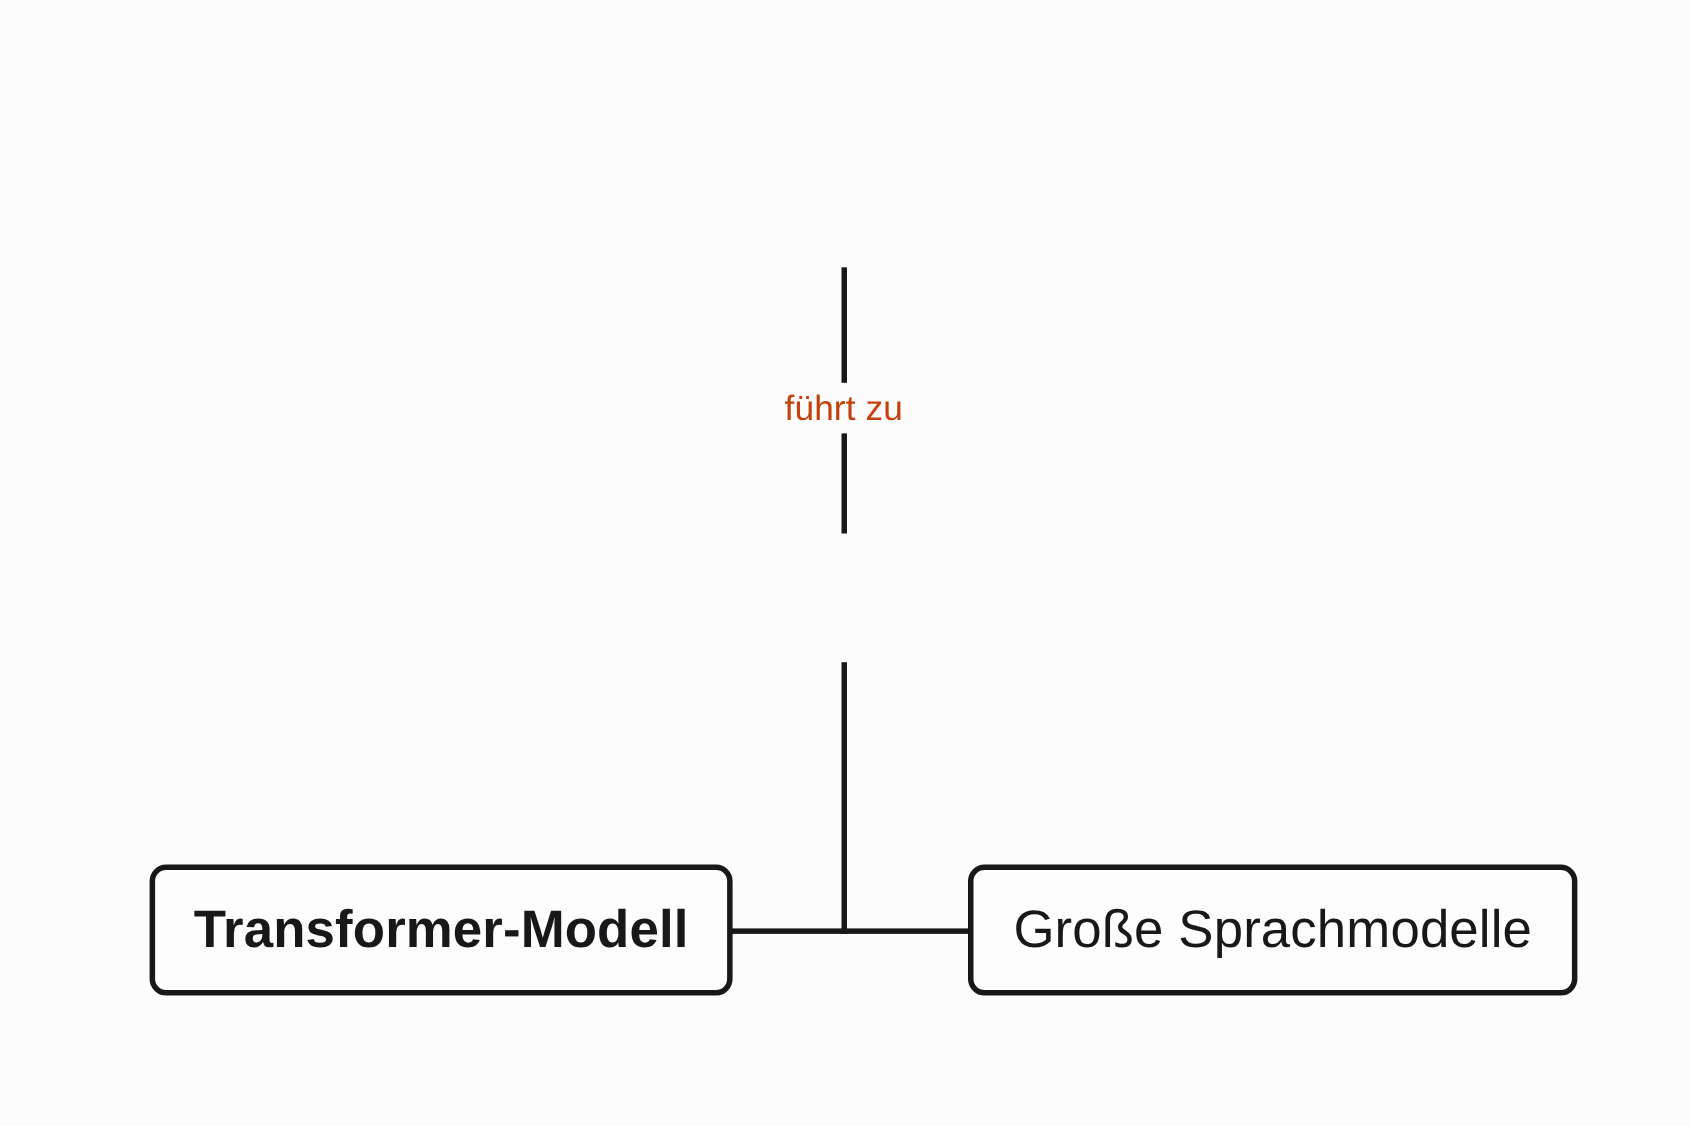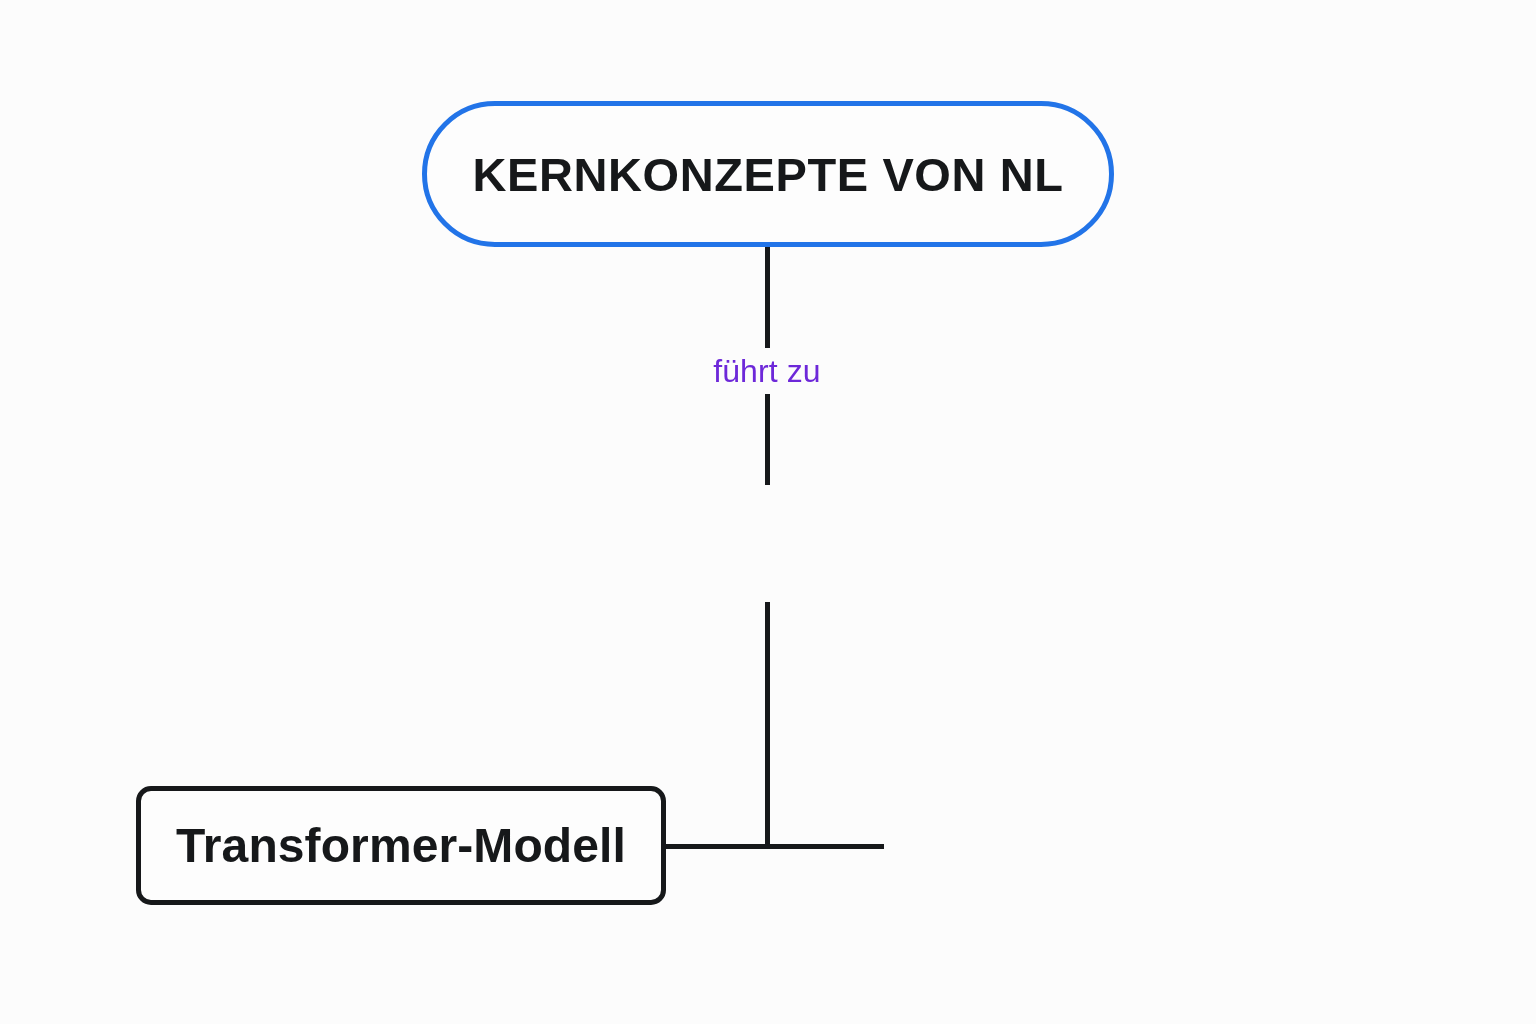--- a/index.html
+++ b/index.html
@@ -42,21 +42,21 @@
   #edge-leaf-bar {
     left: 663px;
     top: 844px;
     width: 221px;
   }
 
   
   .edge-label {
     position: absolute;
     background: #fcfcfc;
-    color: #6d28d9;
+    color: #c2410c;
     font-size: 32px;
     line-height: 1;
     letter-spacing: 0.1px;
     padding: 7px 9px;
     white-space: nowrap;
     transform: translateX(-50%);
     text-align: center;
   }
   #edge-label-1 { left: 767px; top: 348px; }
   #edge-label-2 { left: 767px; top: 684px; }
@@ -127,23 +127,23 @@
 <body>
 
 <div id="canvas">
 
   <div class="edge edge-v" id="edge-root-token"></div>
   <div class="edge edge-v" id="edge-token-junction"></div>
   <div class="edge edge-h" id="edge-leaf-bar"></div>
 
   <div class="edge-label" id="edge-label-1">führt zu</div>
 
-  <div class="node" id="node-root">
-    <span>KERNKONZEPTE VON NL</span>
-  </div>
 
 
   <div class="node" id="node-transformer">
     <span>Transformer-Modell</span>
   </div>
 
+  <div class="node" id="node-llm">
+    <span>Große Sprachmodelle</span>
+  </div>
 
 </div>
 
 </body></html>

